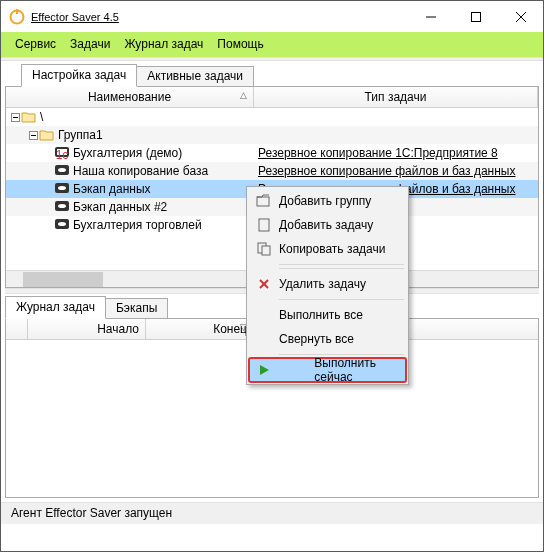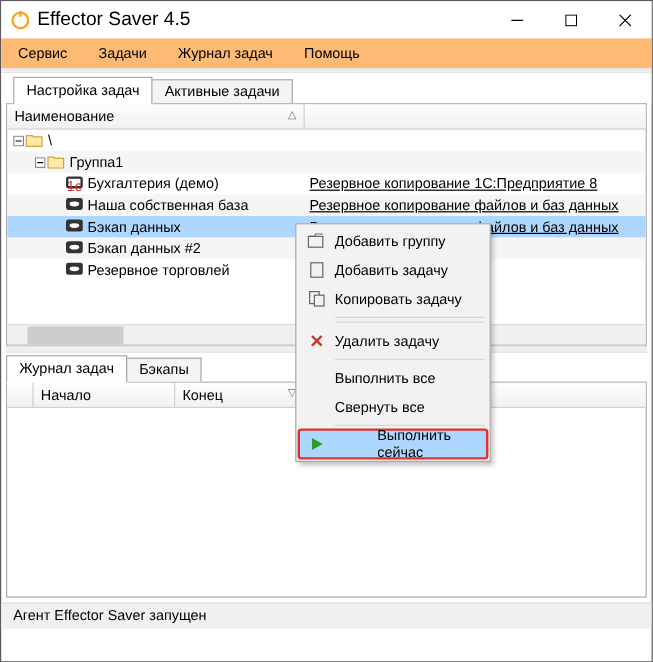--- a/index.html
+++ b/index.html
@@ -1,50 +1,50 @@
 <!DOCTYPE html>
 <html><head>
 <meta charset="utf-8">
 <style>
   * { box-sizing: border-box; margin: 0; padding: 0; font-family: "Segoe UI", Tahoma, sans-serif; font-size: 12px; }
   body { background: #fff; width: 544px; height: 552px; border: 1px solid #5a5a5a; display: flex; flex-direction: column; overflow: hidden; }
   .titlebar { height: 31px; background: #fff; display: flex; align-items: center; padding-left: 8px; }
   .titlebar .appicon { width: 16px; height: 16px; margin-right: 6px; }
-  .titlebar .title { flex: 1; font-size: 16px; }
+  .titlebar .title { flex: 1; font-size: 11px; text-decoration: underline; }
   .winbtn { width: 45px; height: 29px; display: flex; align-items: center; justify-content: center; }
   .winbtn svg { stroke: #000; }
-  .menubar { display: flex; gap: 14px; padding: 3px 4px 4px 8px; background: #fdba74; }
+  .menubar { display: flex; gap: 2px; padding: 3px 4px 4px 8px; background: #bef264; }
   .menubar div { padding: 2px 6px; }
   .toolgap { height: 4px; background: #f0f0f0; border-top: 1px solid #e3e3e3; border-bottom: 1px solid #e3e3e3; }
-  .tabs { display: flex; padding: 3px 4px 0 10px; background: #fff; }
+  .tabs { display: flex; padding: 3px 4px 0 20px; background: #fff; }
   .tab { padding: 3px 10px 4px; border: 1px solid #aaa; border-bottom: none; background: #fff; margin-right: -1px; position: relative; }
   .tab.active { background: #fff; z-index: 2; border-bottom: 1px solid #fff; margin-bottom: -1px; }
   .tab.inactive { background: #f4f4f4; margin-top: 2px; padding-top: 2px; padding-bottom: 3px; }
   .tabpanel { border: 1px solid #aaa; margin: 0 4px; flex: 1; display: flex; flex-direction: column; background: #fff; position: relative; }
   .cols { display: flex; border-bottom: 1px solid #d0d0d0; background: linear-gradient(#fdfdfd,#f1f1f1); }
-  .col { padding: 3px 6px; text-align: left; border-right: 1px solid #d0d0d0; }
+  .col { padding: 3px 6px; text-align: center; border-right: 1px solid #d0d0d0; }
   .col1 { flex: 0 0 248px; position: relative; }
   .col2 { flex: 1; }
   .sortmark { position: absolute; right: 6px; top: 3px; color: #666; font-size: 9px; }
   .tree { flex: 1; overflow: hidden; }
   .row { display: flex; align-items: center; height: 18px; }
   .row.striped { background: #f5f5f5; }
   .row.selected { background: #aed7ff; }
   .cell1 { flex: 0 0 248px; display: flex; align-items: center; height: 100%; overflow: hidden; white-space: nowrap; }
   .cell2 { flex: 1; padding-left: 4px; white-space: nowrap; overflow: hidden; text-decoration: underline; }
   .indent { display: inline-block; }
   .twist { width: 11px; display: inline-flex; justify-content: center; }
   .nodeicon { width: 16px; height: 16px; margin-right: 3px; display: inline-flex; align-items: center; justify-content: center; }
   .hscroll { height: 17px; background: #f0f0f0; border-top: 1px solid #dcdcdc; display: flex; align-items: center; }
   .hscroll .thumb { height: 15px; background: #cdcdcd; margin-left: 17px; width: 80px; }
   .splitter { height: 6px; background: #f0f0f0; margin: 0 4px; border-top: 1px solid #e3e3e3; border-bottom: 1px solid #e3e3e3; }
   .lowertabs { display: flex; padding: 2px 4px 0 4px; }
   .lowerpanel { border: 1px solid #aaa; margin: 0 4px 4px 4px; flex: 0 0 180px; display: flex; flex-direction: column; background: #fff; }
   .jcols { display: flex; background: linear-gradient(#fdfdfd,#f1f1f1); border-bottom: 1px solid #d0d0d0; }
-  .jcol { padding: 3px 6px; border-right: 1px solid #d0d0d0; text-align: left; position: relative; }
+  .jcol { padding: 3px 6px; border-right: 1px solid #d0d0d0; text-align: right; position: relative; }
   .statusbar { height: 22px; padding: 3px 10px; border-top: 1px solid #e3e3e3; background: #f0f0f0; }
   
   .ctxmenu { position: absolute; left: 246px; top: 186px; width: 163px; background: #f2f2f2; border: 1px solid #a9a9a9; box-shadow: 3px 3px 4px rgba(0,0,0,.25); padding: 2px; z-index: 50; }
   .mitem { display: flex; align-items: center; height: 24px; padding-left: 4px; position: relative; }
   .mitem .micon { width: 22px; display: flex; justify-content: center; }
   .mitem .mlabel { padding-left: 4px; }
   .msep { height: 1px; background: #d7d7d7; margin: 3px 2px 3px 30px; }
   .mitem.highlight { border: 2px solid #e03030; border-radius: 3px; background: #aed7ff; height: 26px; margin: -1px; gap: 37px; }
 </style>
 </head>
@@ -88,20 +88,21 @@
   <div class="tab active">Настройка задач</div>
   <div class="tab inactive">Активные задачи</div>
 </div>
 
 <div class="tabpanel" style="flex:0 0 202px">
   <div class="cols">
     <div class="col col1">
       <span>Наименование</span>
       <span class="sortmark">△</span>
     </div>
+    <div class="col col2">Тип задачи</div>
   </div>
 
   <div class="tree">
 
     <div class="row">
       <div class="cell1">
         <span class="indent" style="width:4px"></span>
         <span class="twist">
             <svg width="9" height="9">
               <rect x="0.5" y="0.5" width="8" height="8" fill="#fff" stroke="#888"></rect>
@@ -153,21 +154,21 @@
     </div>
     <div class="row striped">
       <div class="cell1">
         <span class="indent" style="width:48px"></span>
         <span class="nodeicon">
             <svg width="16" height="14">
               <rect x="1" y="1" width="14" height="10" rx="2" fill="#333"></rect>
               <ellipse cx="8" cy="6" rx="4" ry="2" fill="#fff"></ellipse>
             </svg>
           </span>
-        <span>Наша собственная база</span>
+        <span>Наша копирование база</span>
       </div>
       <div class="cell2">Резервное копирование файлов и баз данных</div>
     </div>
     <div class="row selected">
       <div class="cell1">
         <span class="indent" style="width:48px"></span>
         <span class="nodeicon">
             <svg width="16" height="14">
               <rect x="1" y="1" width="14" height="10" rx="2" fill="#333"></rect>
               <ellipse cx="8" cy="6" rx="4" ry="2" fill="#fff"></ellipse>
@@ -192,21 +193,21 @@
     </div>
     <div class="row">
       <div class="cell1">
         <span class="indent" style="width:48px"></span>
         <span class="nodeicon">
             <svg width="16" height="14">
               <rect x="1" y="1" width="14" height="10" rx="2" fill="#333"></rect>
               <ellipse cx="8" cy="6" rx="4" ry="2" fill="#fff"></ellipse>
             </svg>
           </span>
-        <span>Резервное торговлей</span>
+        <span>Бухгалтерия торговлей</span>
       </div>
       <div class="cell2">ов и баз данных</div>
     </div>
   </div>
 
   <div class="hscroll">
     <div class="thumb"></div>
   </div>
 </div>
 
@@ -251,21 +252,21 @@
       </span>
     <span class="mlabel">Добавить задачу</span>
   </div>
   <div class="mitem">
     <span class="micon">
         <svg width="14" height="14">
           <rect x="1" y="1" width="8" height="10" fill="none" stroke="#666"></rect>
           <rect x="5" y="4" width="8" height="9" fill="#f2f2f2" stroke="#666"></rect>
         </svg>
       </span>
-    <span class="mlabel">Копировать задачу</span>
+    <span class="mlabel">Копировать задачи</span>
   </div>
   <div class="msep"></div>
   <div class="msep"></div>
   <div class="mitem">
     <span class="micon">
         <svg width="14" height="14">
           <line x1="3" y1="3" x2="11" y2="11" stroke="#c33" stroke-width="2"></line>
           <line x1="11" y1="3" x2="3" y2="11" stroke="#c33" stroke-width="2"></line>
         </svg>
       </span>

